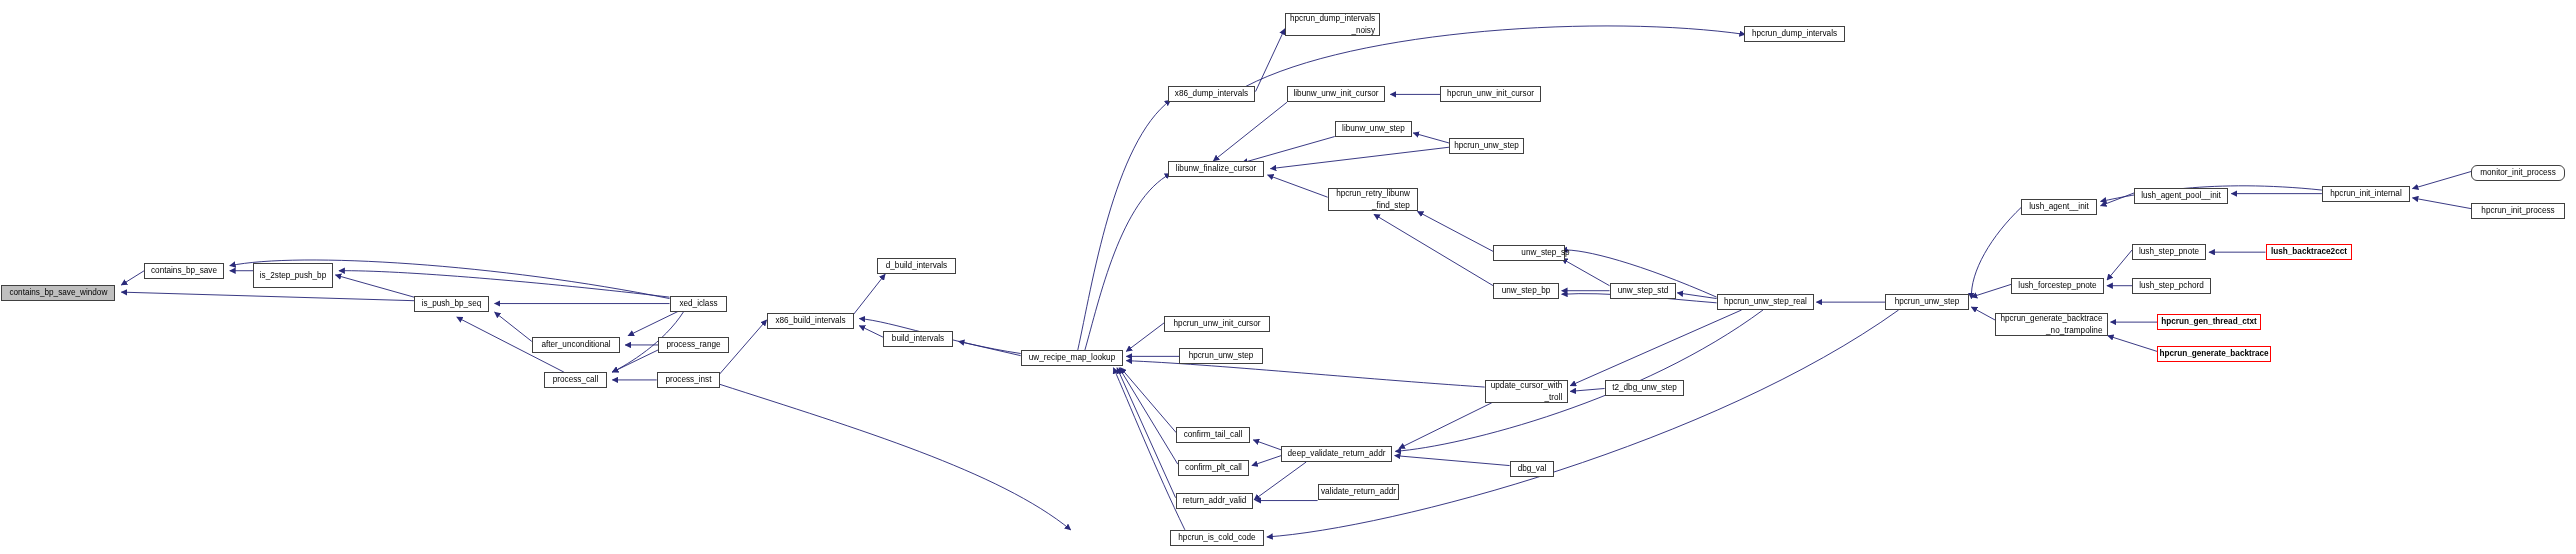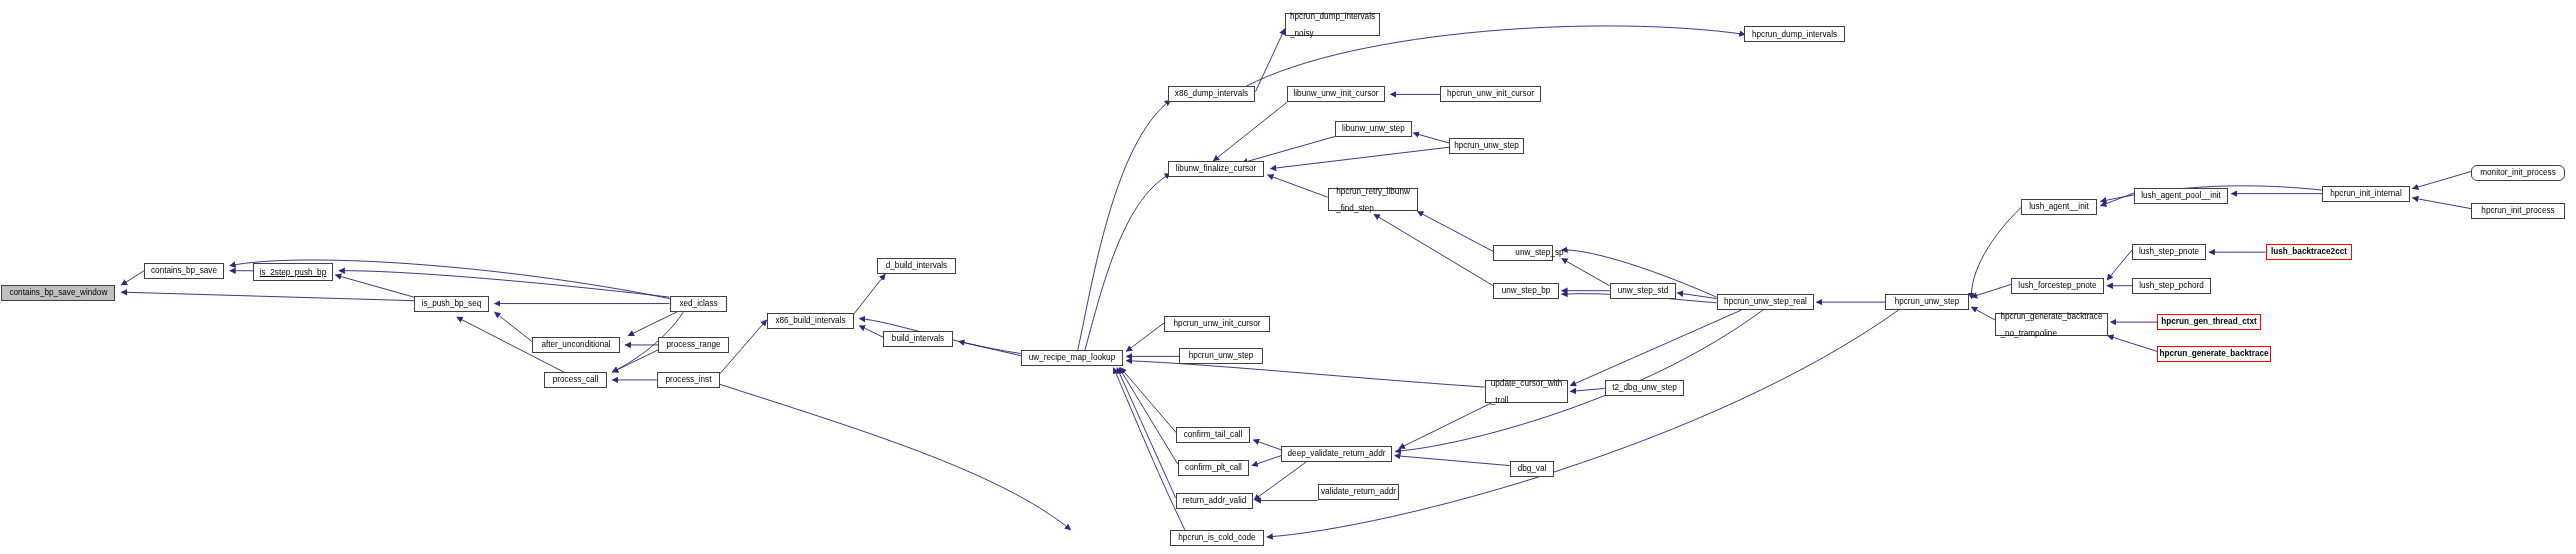--- a/index.html
+++ b/index.html
@@ -18,26 +18,26 @@
     width:2576px;
     height:555px;
     pointer-events:none;
   }
   .node{
     position:absolute;
     box-sizing:border-box;
     display:flex;
     align-items:center;
     justify-content:center;
-    text-align:left;
+    text-align:right;
     background:#ffffff;
     border:0.7px solid #404040;
     color:#000000;
     font-size:8.2px;
-    line-height:17px;
+    line-height:12px;
     letter-spacing:0px;
     white-space:pre-line;
     padding:0 2.1px;
     z-index:5;
   }
   .node.highlight{
     background:#bfbfbf;
     border:0.7px solid #404040;
   }
   .node.danger{
@@ -124,42 +124,42 @@
         <path d="M 2818 398 L 2762 416" fill="none" stroke="#2a2a7a" stroke-width="1.3" marker-end="url(#arrow)"></path>
         <path d="M 3022 451 L 2957 451" fill="none" stroke="#2a2a7a" stroke-width="1.3" marker-end="url(#arrow)"></path>
         <path d="M 3022 492 L 2953 470" fill="none" stroke="#2a2a7a" stroke-width="1.3" marker-end="url(#arrow)"></path>
         <path d="M 2795 448 L 2762 430" fill="none" stroke="#2a2a7a" stroke-width="1.3" marker-end="url(#arrow)"></path>
         <path d="M 3253 266 C 3100 250 3000 270 2943 282" fill="none" stroke="#2a2a7a" stroke-width="1.3" marker-end="url(#arrow)"></path>
       </g>
   </svg>
   <div id="node-layer">
       <div class="node highlight" style="left: 1.4px; top: 285px; width: 114px; height: 15.7px;"><span class="lbl">contains_bp_save_window</span></div>
       <div class="node" style="left: 144px; top: 263px; width: 80px; height: 15.7px;"><span class="lbl">contains_bp_save</span></div>
-      <div class="node" style="left: 253px; top: 263px; width: 80px; height: 18px; text-decoration: underline;"><span class="lbl">is_2step_push_bp</span></div>
+      <div class="node" style="left: 253px; top: 263px; width: 80px; height: 25px;"><span class="lbl">is_2step_push_bp</span></div>
       <div class="node" style="left: 414px; top: 296px; width: 75px; height: 15.7px;"><span class="lbl">is_push_bp_seq</span></div>
       <div class="node" style="left: 670px; top: 296px; width: 57px; height: 15.7px;"><span class="lbl">xed_iclass</span></div>
       <div class="node" style="left: 532px; top: 337px; width: 88px; height: 15.7px;"><span class="lbl">after_unconditional</span></div>
       <div class="node" style="left: 658px; top: 337px; width: 71px; height: 15.7px;"><span class="lbl">process_range</span></div>
       <div class="node" style="left: 544px; top: 372px; width: 63px; height: 15.7px;"><span class="lbl">process_call</span></div>
       <div class="node" style="left: 657px; top: 372px; width: 63px; height: 15.7px;"><span class="lbl">process_inst</span></div>
       <div class="node" style="left: 877px; top: 258px; width: 79px; height: 15.7px;"><span class="lbl">d_build_intervals</span></div>
       <div class="node" style="left: 767px; top: 313px; width: 87px; height: 15.7px;"><span class="lbl">x86_build_intervals</span></div>
       <div class="node" style="left: 883px; top: 331px; width: 70px; height: 15.7px;"><span class="lbl">build_intervals</span></div>
       <div class="node" style="left: 1021px; top: 350px; width: 102px; height: 15.7px;"><span class="lbl">uw_recipe_map_lookup</span></div>
       <div class="node" style="left: 1168px; top: 86px; width: 87px; height: 15.7px;"><span class="lbl">x86_dump_intervals</span></div>
       <div class="node" style="left: 1285px; top: 13px; width: 95px; height: 23px;"><span class="lbl">hpcrun_dump_intervals
 _noisy</span></div>
       <div class="node" style="left: 1287px; top: 86px; width: 98px; height: 15.7px;"><span class="lbl">libunw_unw_init_cursor</span></div>
       <div class="node" style="left: 1440px; top: 86px; width: 101px; height: 15.7px;"><span class="lbl">hpcrun_unw_init_cursor</span></div>
       <div class="node" style="left: 1335px; top: 121px; width: 77px; height: 15.7px;"><span class="lbl">libunw_unw_step</span></div>
       <div class="node" style="left: 1168px; top: 161px; width: 96px; height: 15.7px;"><span class="lbl">libunw_finalize_cursor</span></div>
       <div class="node" style="left: 1449px; top: 138px; width: 75px; height: 15.7px;"><span class="lbl">hpcrun_unw_step</span></div>
       <div class="node" style="left: 1328px; top: 188px; width: 90px; height: 23px;"><span class="lbl">hpcrun_retry_libunw
 _find_step</span></div>
-      <div class="node" style="left: 1493px; top: 245px; width: 60px; height: 15.7px; padding-left: 35px;"><span class="lbl">unw_step_sp</span></div>
+      <div class="node" style="left: 1493px; top: 245px; width: 72px; height: 15.7px; padding-left: 35px;"><span class="lbl">unw_step_sp</span></div>
       <div class="node" style="left: 1493px; top: 283px; width: 66px; height: 15.7px;"><span class="lbl">unw_step_bp</span></div>
       <div class="node" style="left: 1610px; top: 283px; width: 66px; height: 15.7px;"><span class="lbl">unw_step_std</span></div>
       <div class="node" style="left: 1717px; top: 294px; width: 97px; height: 15.7px;"><span class="lbl">hpcrun_unw_step_real</span></div>
       <div class="node" style="left: 1885px; top: 294px; width: 84px; height: 15.7px;"><span class="lbl">hpcrun_unw_step</span></div>
       <div class="node" style="left: 1164px; top: 316px; width: 106px; height: 15.7px;"><span class="lbl">hpcrun_unw_init_cursor</span></div>
       <div class="node" style="left: 1179px; top: 348px; width: 84px; height: 15.7px;"><span class="lbl">hpcrun_unw_step</span></div>
       <div class="node" style="left: 1485px; top: 380px; width: 83px; height: 23px;"><span class="lbl">update_cursor_with
 _troll</span></div>
       <div class="node" style="left: 1605px; top: 380px; width: 79px; height: 15.7px;"><span class="lbl">t2_dbg_unw_step</span></div>
       <div class="node" style="left: 1176px; top: 427px; width: 74px; height: 15.7px;"><span class="lbl">confirm_tail_call</span></div>

